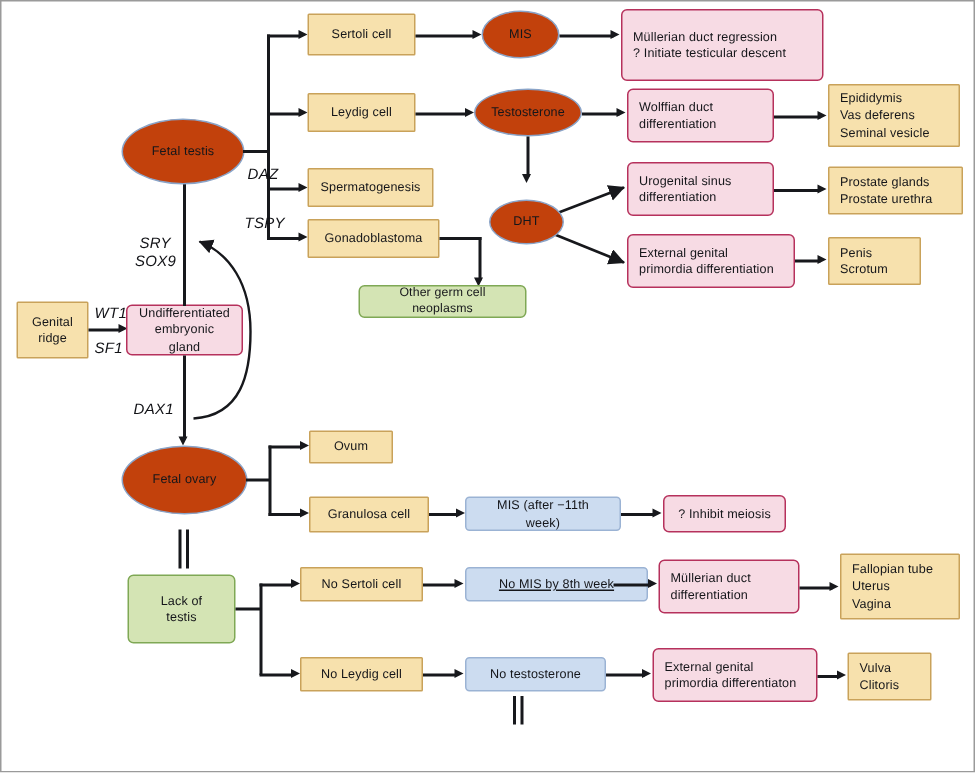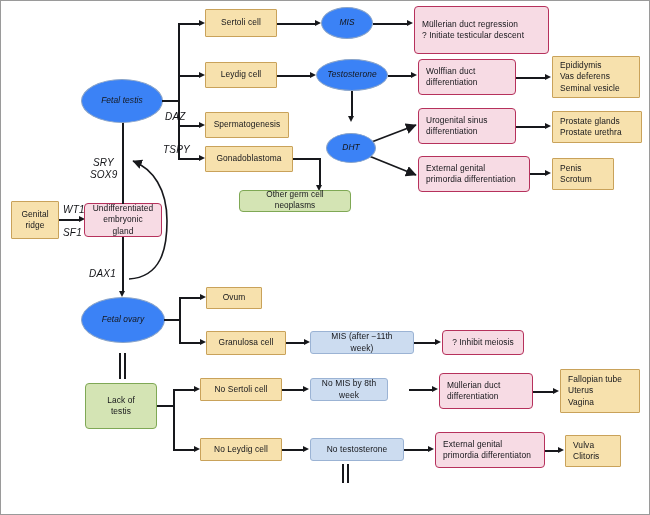--- a/index.html
+++ b/index.html
@@ -41,24 +41,23 @@
     background:#ccdcf0;
     border:1px solid #9bb3d4;
     border-radius:3px;
   }
   .green{
     background:#d4e4b4;
     border:1.4px solid #7fa855;
     border-radius:4px;
   }
   .ellipse{
-    background:#3b82f6;
+    background:#c2410c;
     border:1.2px solid #8aa4c8;
     border-radius:50%;
-    font-style:italic;
   }
   .tleft{ justify-content:flex-start; text-align:left; padding-left:7px; }
   
   .gene{
     position:absolute;
     font-style:italic;
     font-size:10px;
     color:#121317;
     white-space:nowrap;
     letter-spacing:.2px;
@@ -242,21 +241,21 @@
   <div class="ln h" style="left:172px;top:388px;width:22px;"></div>
   <div class="arrow" style="left:193px;top:385px;"></div>
   <div class="node tan" style="left:199px;top:377px;width:82px;height:23px;">No Sertoli cell</div>
 
   <div class="ln h" style="left:172px;top:448px;width:22px;"></div>
   <div class="arrow" style="left:193px;top:445px;"></div>
   <div class="node tan" style="left:199px;top:437px;width:82px;height:23px;">No Leydig cell</div>
 
   <div class="ln h" style="left:281px;top:388px;width:22px;"></div>
   <div class="arrow" style="left:302px;top:385px;"></div>
-  <div class="node blue-box" style="left:309px;top:377px;width:78px;height:23px;">No MIS by 8th week</div>
+  <div class="node blue-box" style="left:309px;top:377px;width:122px;height:23px;text-decoration:underline;">No MIS by 8th week</div>
 
   <div class="ln h" style="left:408px;top:388px;width:25px;"></div>
   <div class="arrow" style="left:431px;top:385px;"></div>
   <div class="node pink tleft" style="left:438px;top:372px;width:94px;height:36px;">Müllerian duct
 differentiation</div>
 
   <div class="ln h" style="left:532px;top:390px;width:22px;"></div>
   <div class="arrow" style="left:552px;top:387px;"></div>
   <div class="node tan tleft" style="left:559px;top:368px;width:80px;height:44px;">Fallopian tube
 Uterus

